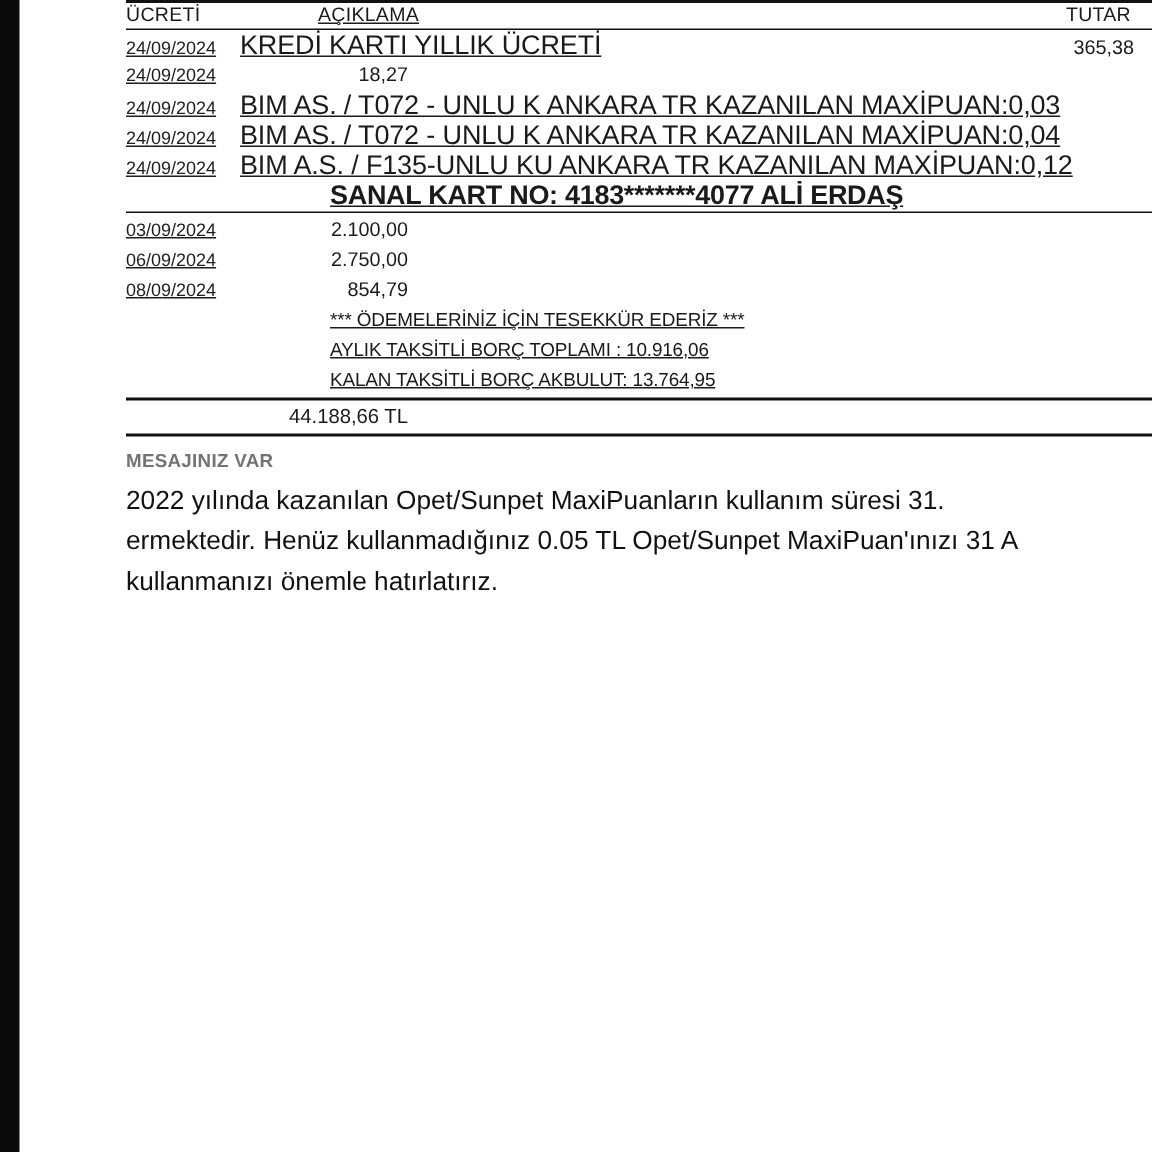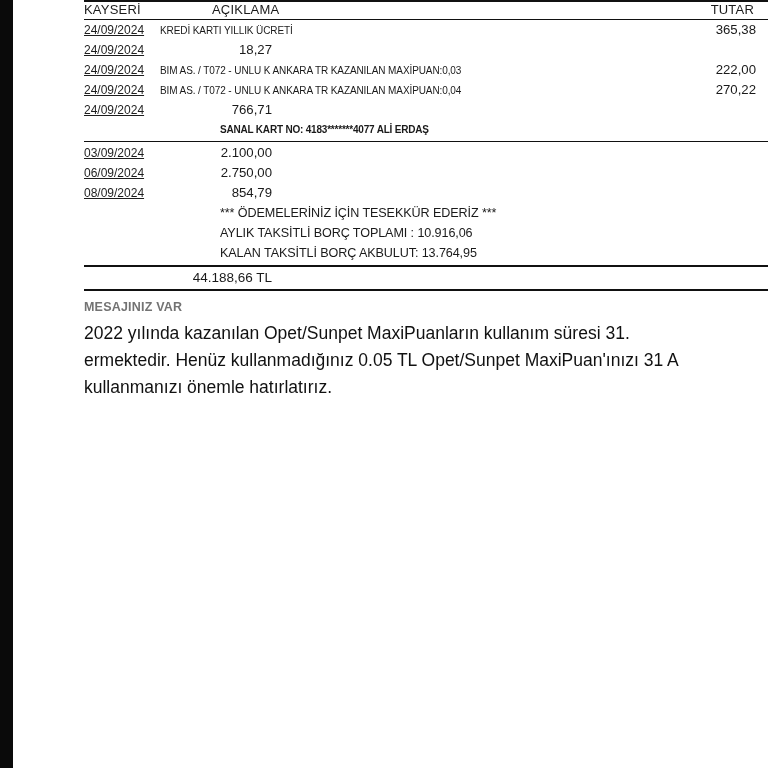--- a/index.html
+++ b/index.html
@@ -44,41 +44,41 @@
     height: 0;
   }
   .hdr-row {
     display: flex;
     align-items: flex-end;
     font-size: 13px;
     letter-spacing: .2px;
     padding-bottom: 2px;
   }
   .col-date { width: 68px; flex: 0 0 68px; }
-  .col-desc { flex: 1 1 auto; padding-left: 8px; }
+  .col-desc { flex: 1 1 auto; padding-left: 8px; text-decoration: underline; }
   .col-amt  { width: 120px; flex: 0 0 120px; text-align: right; padding-right: 2px;}
   .hdr-row .col-desc { padding-left: 60px; }
   .hdr-row .col-amt { padding-right: 30px; }
 
   
   .row {
     display: flex;
     align-items: baseline;
     font-size: 13.5px;
     line-height: 20px;
     height: 20px;
     white-space: nowrap;
   }
   .row .col-date {
     font-size: 12px;
     color: #1d1d1d;
     text-decoration: underline;
   }
   .row .col-desc {
-    font-size: 10px;
+    font-size: 18px;
     letter-spacing: -0.1px;
   }
   .row .col-amt {
     font-size: 13.2px;
     text-align: right;
     padding-right: 28px;
   }
   .row.sub .col-desc {
     padding-left: 68px;
     font-weight: bold;
@@ -139,21 +139,21 @@
 
 <div class="page">
 
   <div class="left-strip"></div>
 
   <div class="statement">
 
     <div class="rule"></div>
 
     <div class="hdr-row">
-      <div class="col-date">KAYSERİ</div>
+      <div class="col-date">ÜCRETİ</div>
       <div class="col-desc">AÇIKLAMA</div>
       <div class="col-amt">TUTAR</div>
     </div>
 
     <div class="rule-thin"></div>
 
     <div class="row">
       <div class="col-date">24/09/2024</div>
       <div class="col-desc">KREDİ KARTI YILLIK ÜCRETİ</div>
       <div class="col-amt">365,38</div>
@@ -167,20 +167,21 @@
       <div class="col-desc">BIM AS. / T072 - UNLU K ANKARA TR KAZANILAN MAXİPUAN:0,03</div>
       <div class="col-amt">222,00</div>
     </div>
     <div class="row">
       <div class="col-date">24/09/2024</div>
       <div class="col-desc">BIM AS. / T072 - UNLU K ANKARA TR KAZANILAN MAXİPUAN:0,04</div>
       <div class="col-amt">270,22</div>
     </div>
     <div class="row">
       <div class="col-date">24/09/2024</div>
+      <div class="col-desc">BIM A.S. / F135-UNLU KU ANKARA TR KAZANILAN MAXİPUAN:0,12</div>
       <div class="col-amt">766,71</div>
     </div>
 
     <div class="row sub">
       <div class="col-date"></div>
       <div class="col-desc">SANAL KART NO: 4183*******4077 ALİ ERDAŞ</div>
       <div class="col-amt"></div>
     </div>
     <div class="group-line"></div>
 

